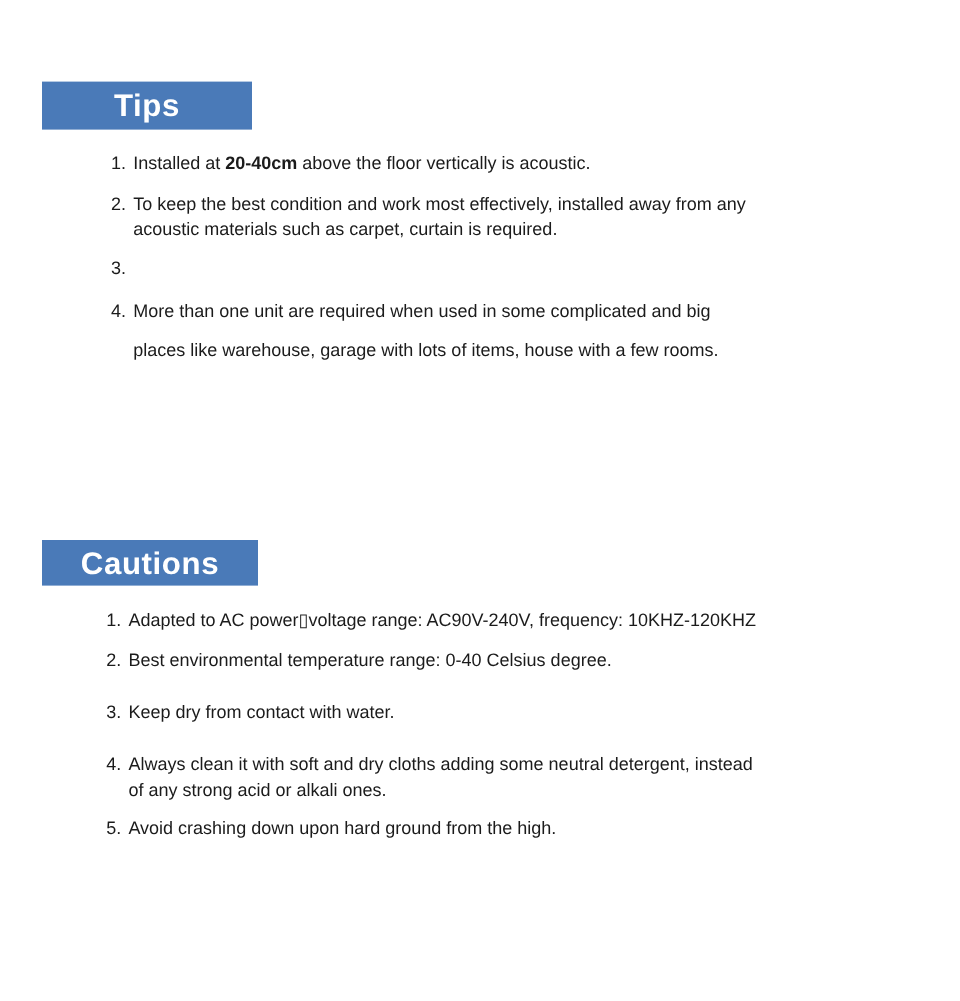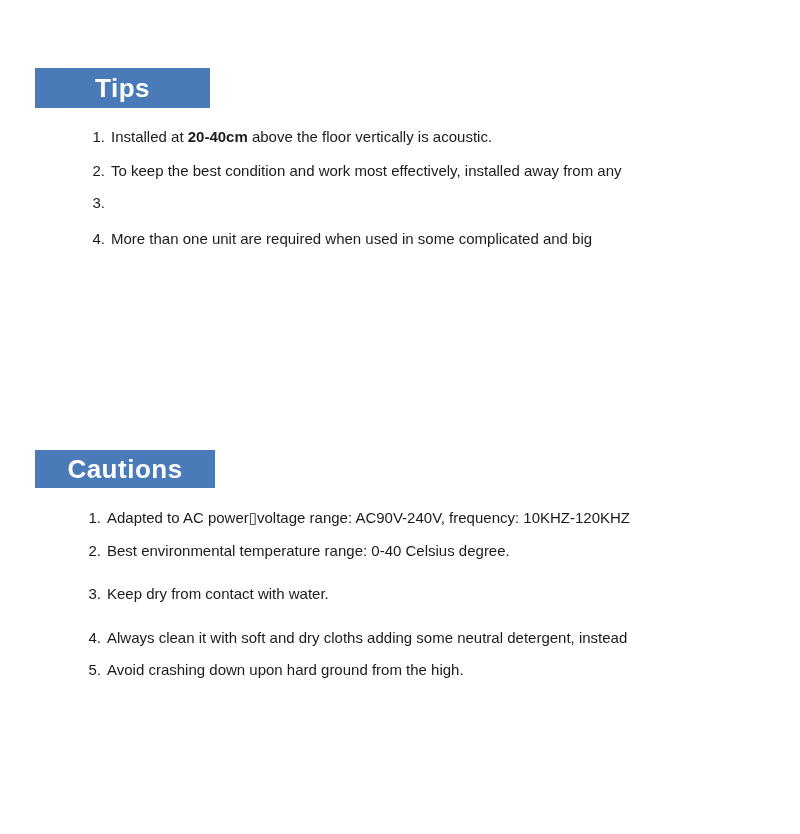--- a/index.html
+++ b/index.html
@@ -71,31 +71,33 @@
       <li class="item item-1">
         <span class="num">1.</span>
         <div class="content">
           <div class="line"><span>Installed at </span><b>20-40cm</b><span> above the floor vertically is acoustic.</span></div>
         </div>
       </li>
       <li class="item item-2">
         <span class="num">2.</span>
         <div class="content">
           <div class="line">To keep the best condition and work most effectively, installed away from any</div>
+          <div class="line">acoustic materials such as carpet, curtain is required.</div>
         </div>
       </li>
       <li class="item item-3">
         <span class="num">3.</span>
         <div class="content">
         </div>
       </li>
       <li class="item item-4">
         <span class="num">4.</span>
         <div class="content">
           <div class="line">More than one unit are required when used in some complicated and big</div>
+          <div class="line gap">places like warehouse, garage with lots of items, house with a few rooms.</div>
         </div>
       </li>
     </ol>
   </section>
 
   <section class="section cautions">
     <div class="banner cautions-banner">
       <span>Cautions</span>
     </div>
     <ol class="list">
@@ -114,20 +116,21 @@
       <li class="item item-3">
         <span class="num">3.</span>
         <div class="content">
           <div class="line">Keep dry from contact with water.</div>
         </div>
       </li>
       <li class="item item-4">
         <span class="num">4.</span>
         <div class="content">
           <div class="line">Always clean it with soft and dry cloths adding some neutral detergent, instead</div>
+          <div class="line">of any strong acid or alkali ones.</div>
         </div>
       </li>
       <li class="item item-5">
         <span class="num">5.</span>
         <div class="content">
           <div class="line">Avoid crashing down upon hard ground from the high.</div>
         </div>
       </li>
     </ol>
   </section>

